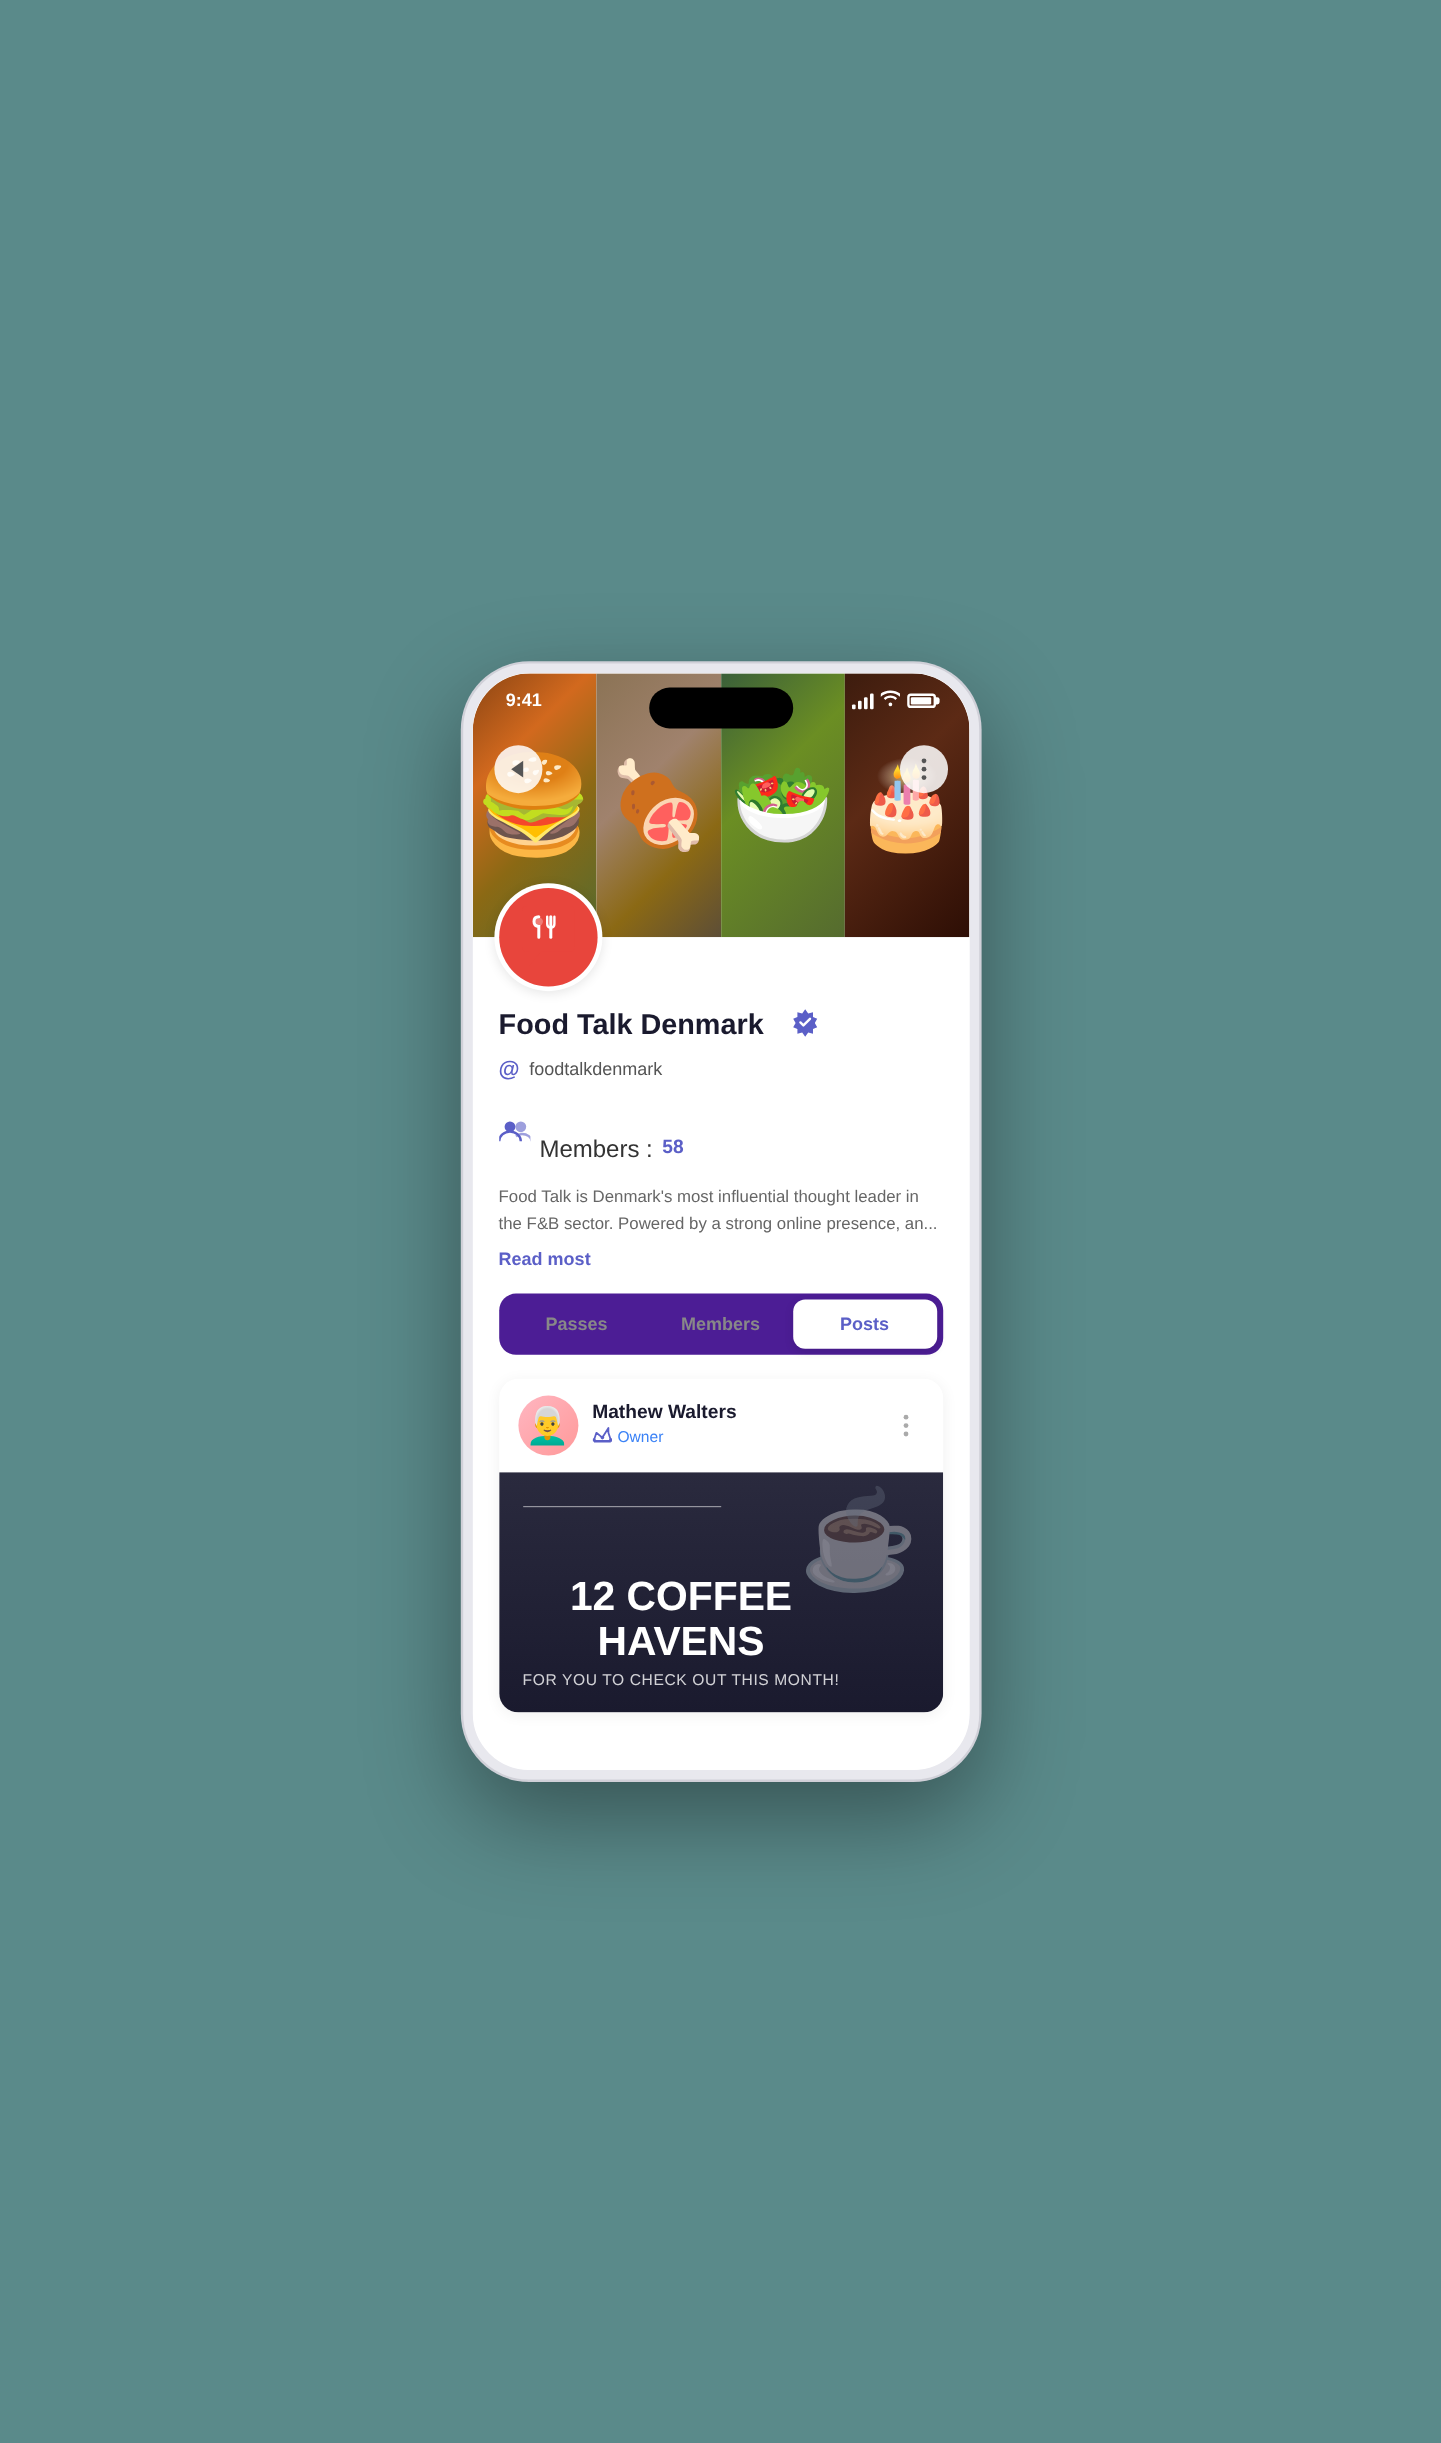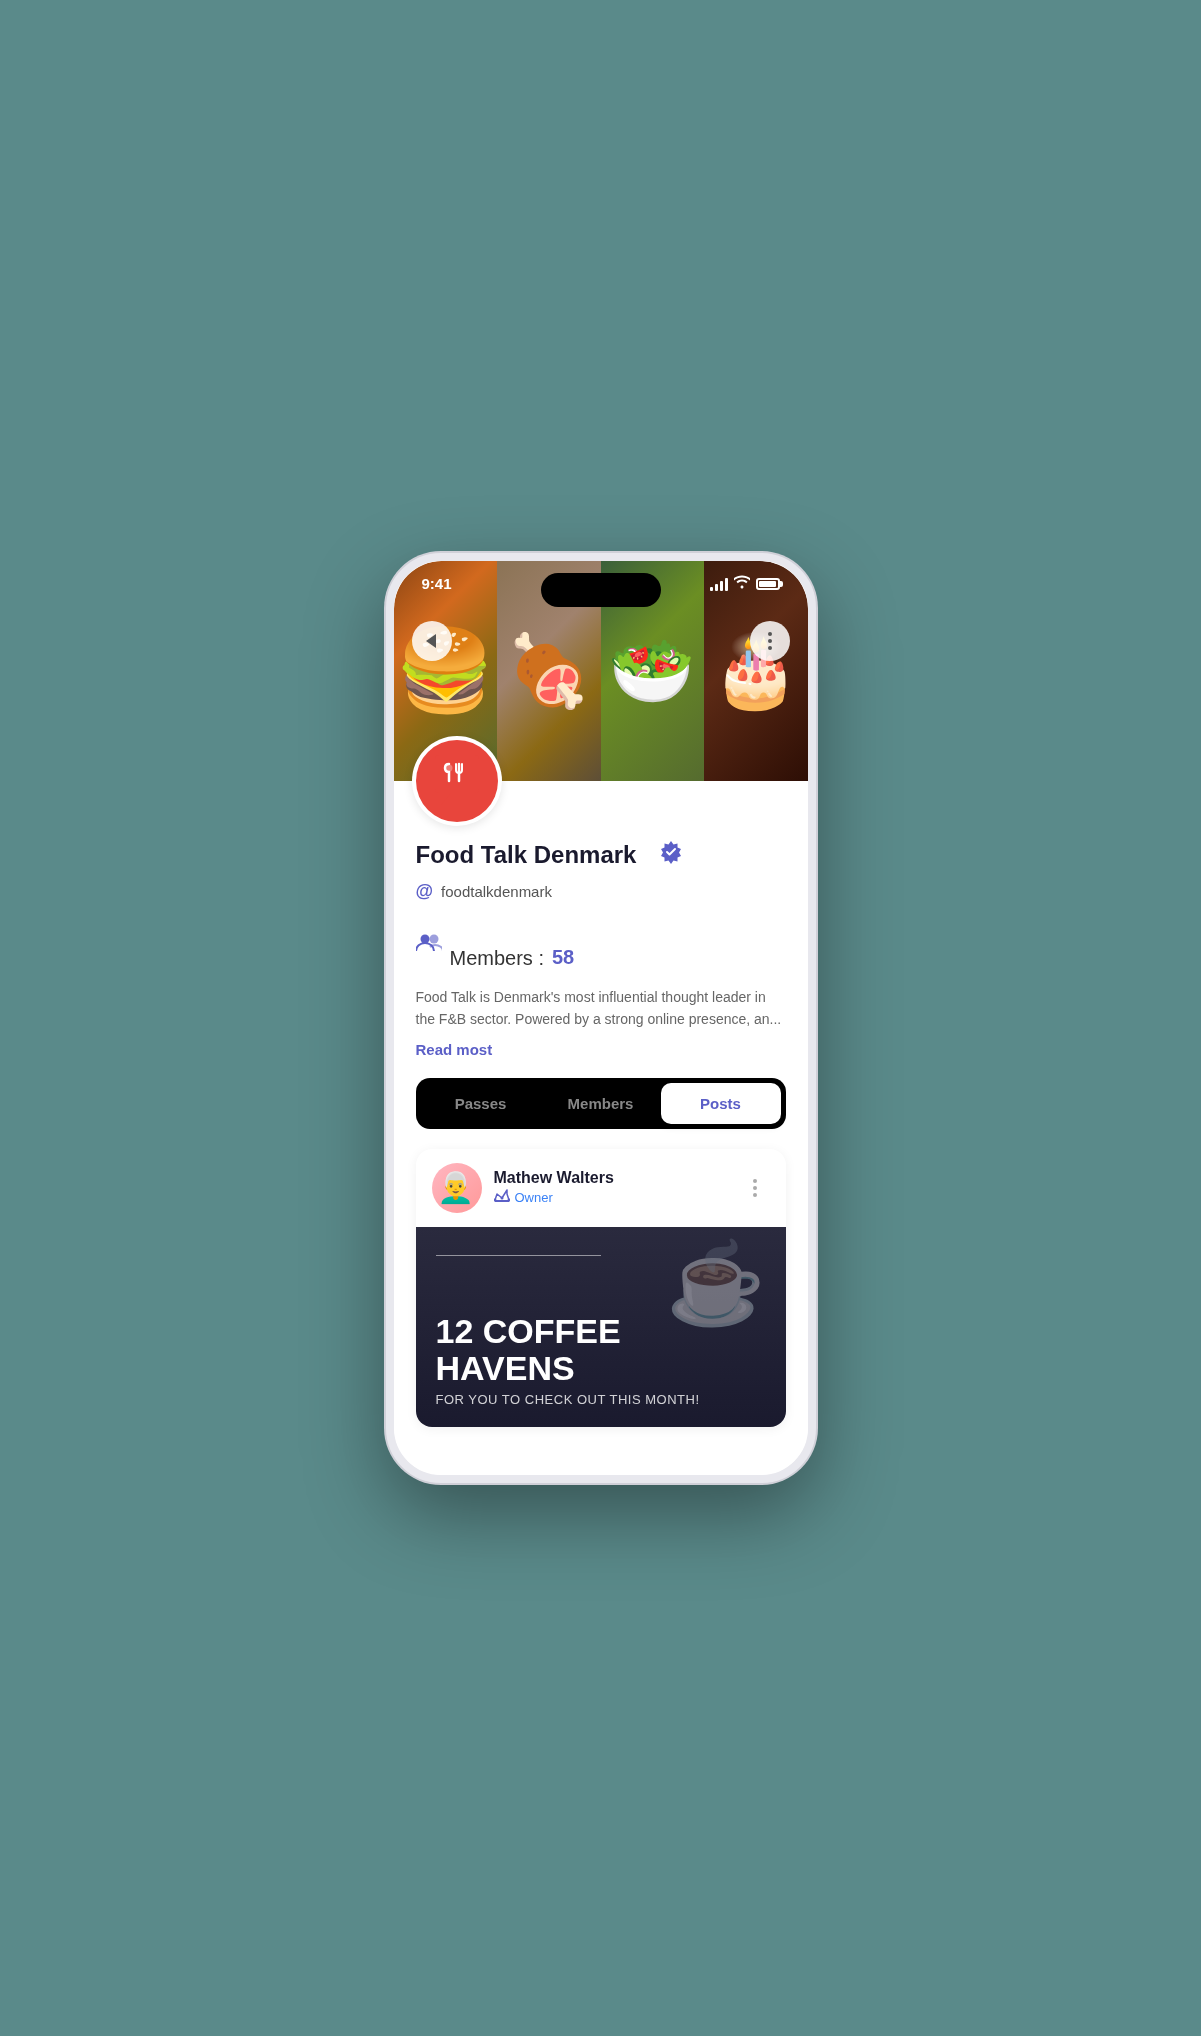--- a/index.html
+++ b/index.html
@@ -369,21 +369,21 @@
 
     .members-label {
       color: #333;
       font-size: 20px;
       font-weight: 500;
       margin-top: 31px;
     }
 
     .members-count {
       color: #5B5FC7;
-      font-size: 20px;
+      font-size: 16px;
       font-weight: 700;
       margin-top: 28px;
     }
 
     .description {
       color: #666;
       font-size: 14px;
       line-height: 1.6;
       margin-bottom: 10px;
     }
@@ -392,21 +392,21 @@
       color: #5B5FC7;
       font-size: 15px;
       font-weight: 600;
       cursor: pointer;
       margin-bottom: 20px;
       display: inline-block;
     }
 
     
     .tabs-container {
-      background: #000000;
+      background: #4c1d95;
       border-radius: 14px;
       padding: 5px;
       display: flex;
       margin: 0 0 20px;
     }
 
     .tab {
       flex: 1;
       text-align: center;
       padding: 12px 0;
@@ -536,20 +536,21 @@
       left: 20px;
       right: 50%;
       height: 1.5px;
       background: rgba(255,255,255,0.5);
     }
 
     .post-text-overlay {
       padding: 16px 20px 20px;
       position: relative;
       z-index: 2;
+      text-align: center;
     }
 
     .post-title-main {
       font-size: 34px;
       font-weight: 900;
       color: #fff;
       line-height: 1.1;
       text-transform: uppercase;
     }
 

